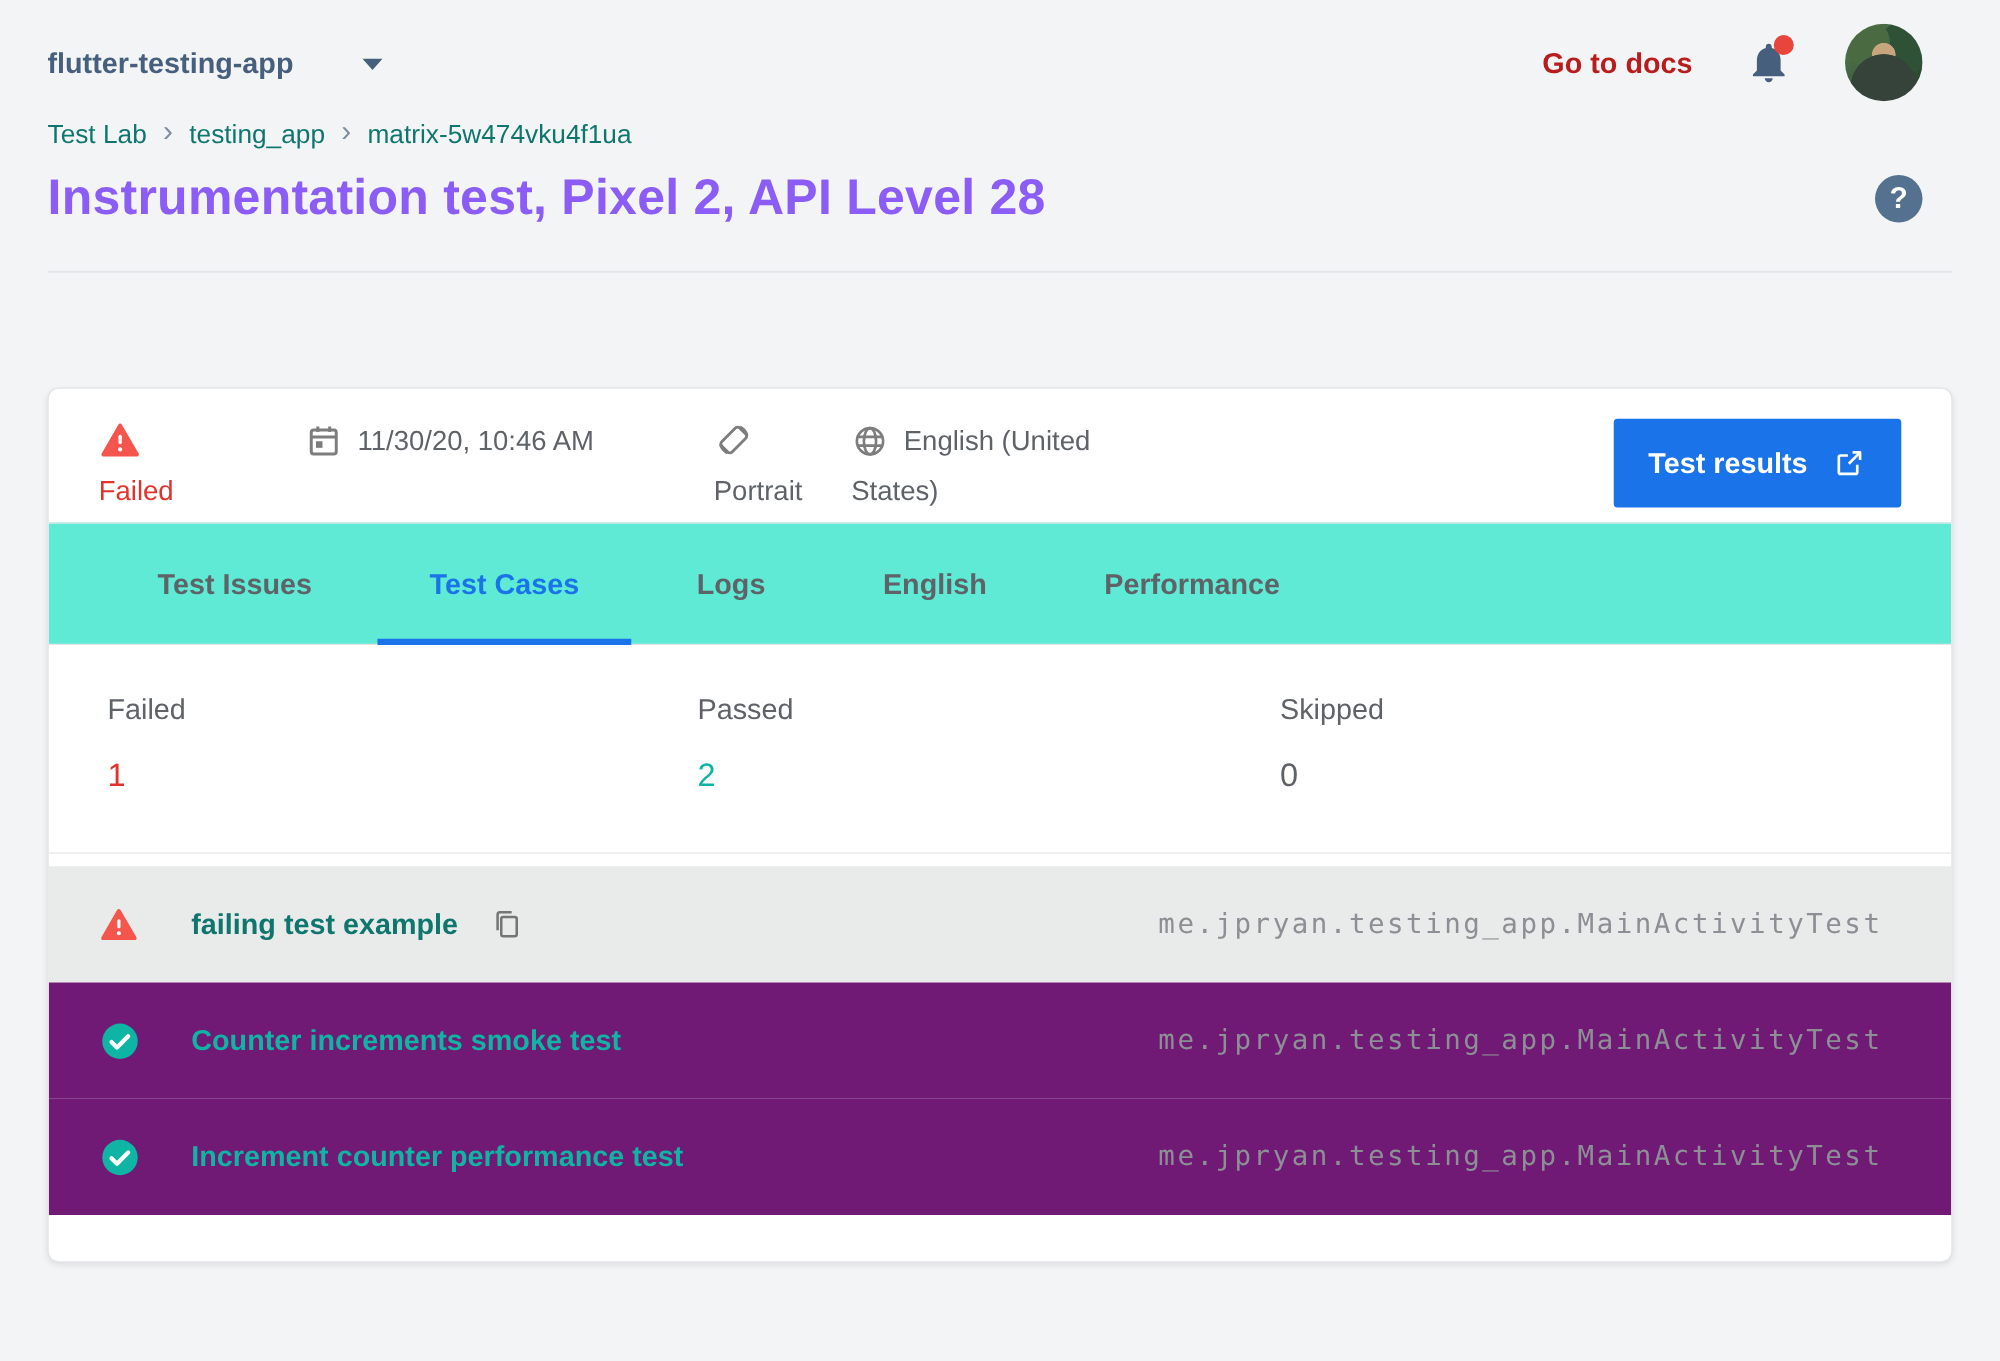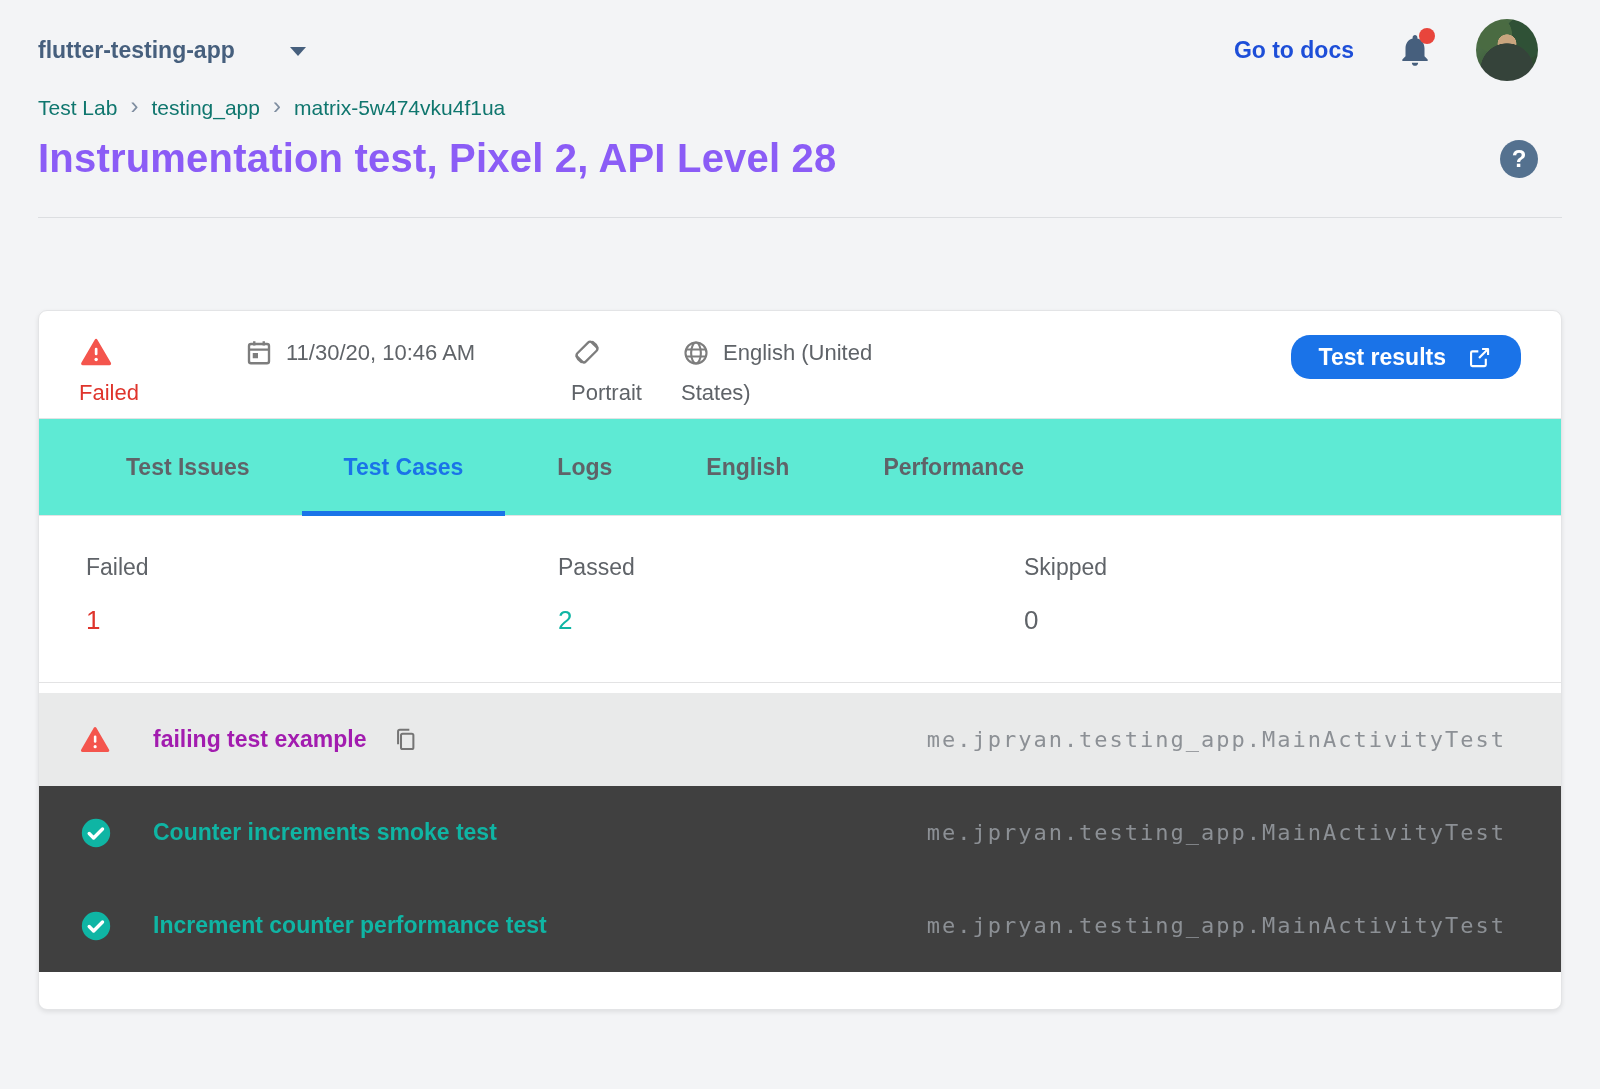--- a/index.html
+++ b/index.html
@@ -9,21 +9,21 @@
     font-family:"Liberation Sans", sans-serif;
     color:#5f6368;
   }
   
   .topbar { display:flex; align-items:center; padding:24px 62px 0 38px; height:76px; }
   .project { display:flex; align-items:center; cursor:pointer;gap:39px; }
   .project-name { font-size:23px; font-weight:bold; color:#465f7d; }
   .caret { width:0; height:0; border-left:8px solid transparent; border-right:8px solid transparent;
            border-top:9px solid #465f7d; margin-left:16px; margin-top:3px; }
   .top-right { margin-left:auto; display:flex; align-items:center; gap:42px; }
-  .docs-link { font-size:23px; font-weight:bold; color:#1d4ed8; text-decoration:none; cursor:pointer; }
+  .docs-link { font-size:23px; font-weight:bold; color:#b91c1c; text-decoration:none; cursor:pointer; }
   .bell-wrap { position:relative; width:38px; height:40px; cursor:pointer; }
   .bell-badge { position:absolute; top:-2px; right:-1px; width:16px; height:16px;
                 border-radius:50%; background:#e8453c; }
   .avatar { width:62px; height:62px; border-radius:50%;
     background:
       radial-gradient(circle at 50% 82%, #35433a 0 44%, transparent 45%),
       radial-gradient(circle at 50% 40%, #c9a57e 0 19%, transparent 20%),
       radial-gradient(circle at 28% 24%, #4a6b42 0 28%, transparent 29%),
       radial-gradient(circle at 78% 30%, #2f5136 0 32%, transparent 33%),
       linear-gradient(135deg, #587c50, #233d29);
@@ -44,46 +44,46 @@
   
   .status-bar { position:relative; display:flex; padding:22px 0 0 40px; height:107px; font-size:22px; }
   .sitem { flex:0 0 auto; }
   .sitem .wrap { line-height:40px; }
   .si-failed { width:165px; } .si-failed .wrap { width:95px; color:#df342c; }
   .si-date   { width:327px; } .si-date .wrap { width:232px; }
   .si-time   { width:163px; } .si-time .wrap { width:85px; }
   .si-orient { width:110px; } .si-orient .wrap { width:95px; }
   .si-locale { width:250px; } .si-locale .wrap { width:240px; }
   .inl-ic { vertical-align:-8px; margin-right:12px; }
-  .results-btn { position:absolute; right:40px; top:24px; height:44px; padding:0 28px;
-    background:#1a73e8; border:none; border-radius:19px; color:#fff; font-size:23px; font-weight:bold;
+  .results-btn { position:absolute; right:40px; top:24px; height:71px; padding:0 28px;
+    background:#1a73e8; border:none; border-radius:3px; color:#fff; font-size:23px; font-weight:bold;
     font-family:"Liberation Sans",sans-serif; display:flex; align-items:center; gap:20px; cursor:pointer; }
   
   .tabs { display:flex; align-items:stretch; height:98px; background:#5eead4;
           border-top:1px solid #e2e3e4; border-bottom:1px solid #e2e3e4; padding-left:45px; gap:10px; }
   .tab { position:relative; display:flex; align-items:center; padding:0 42px; font-size:23px;
          font-weight:bold; color:#5f6368; cursor:pointer; }
   .tab.active { color:#1a73e8; }
   .tab.active::after { content:""; position:absolute; left:0; right:0; bottom:-1px; height:5px;
          background:#1a73e8; }
   
   .summary { display:flex; padding:38px 0 0 47px; height:166px; }
   .sum-col { }
   .sum-col:nth-child(1){ width:472px; } .sum-col:nth-child(2){ width:466px; }
   .sum-label { font-size:23px; color:#5f6368; }
   .sum-value { font-size:26px; margin-top:24px; color:#5f6368; }
   .sum-value.red { color:#df342c; } .sum-value.teal { color:#0fb5a4; }
   .rows-divider { border-top:1px solid #e3e3e4; }
   .rows-gap { height:10px; background:#fff; }
   
-  .case-row { display:flex; align-items:center; height:93px; padding-left:40px; background:#404040; }
+  .case-row { display:flex; align-items:center; height:93px; padding-left:40px; background:#701a75; }
   .case-row.failed { background:#e9eaea; }
   .case-icon { flex:0 0 34px; display:flex; align-items:center; }
   .case-name { margin-left:40px; font-size:23px; font-weight:bold; }
-  .case-row.failed .case-name { color:#a21caf; }
+  .case-row.failed .case-name { color:#0f766e; }
   .case-row.passed .case-name { color:#0fb5a4; }
   .copy-btn { margin-left:26px; background:none; border:none; cursor:pointer; display:flex; align-items:center; }
   .case-class { margin-left:auto; margin-right:55px; font-family:"DejaVu Sans Mono","Liberation Mono",monospace;
                 font-size:22px; letter-spacing:2px; color:#8c9095; }
 </style>
 </head>
 <body>
 
 <div class="topbar">
   <div class="project">

